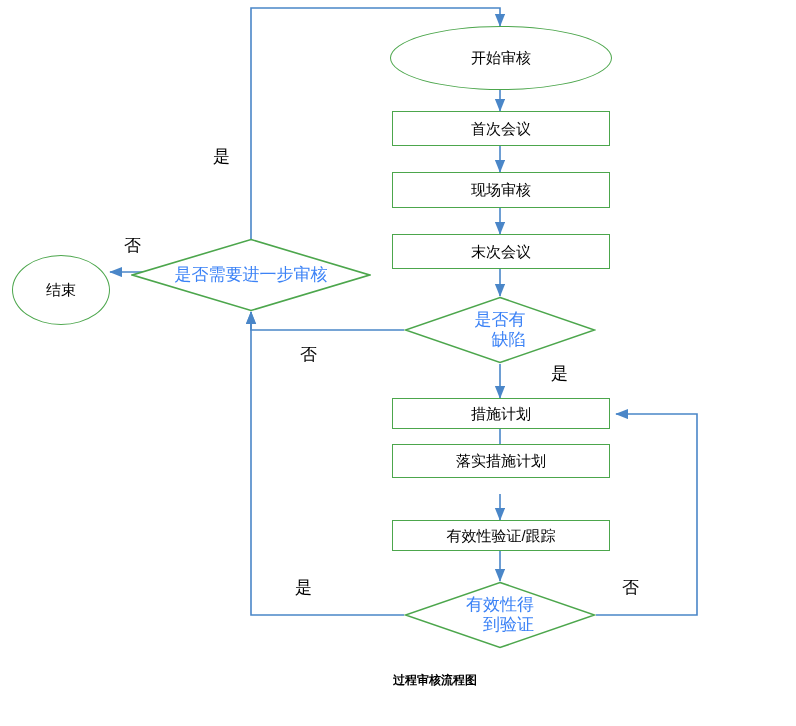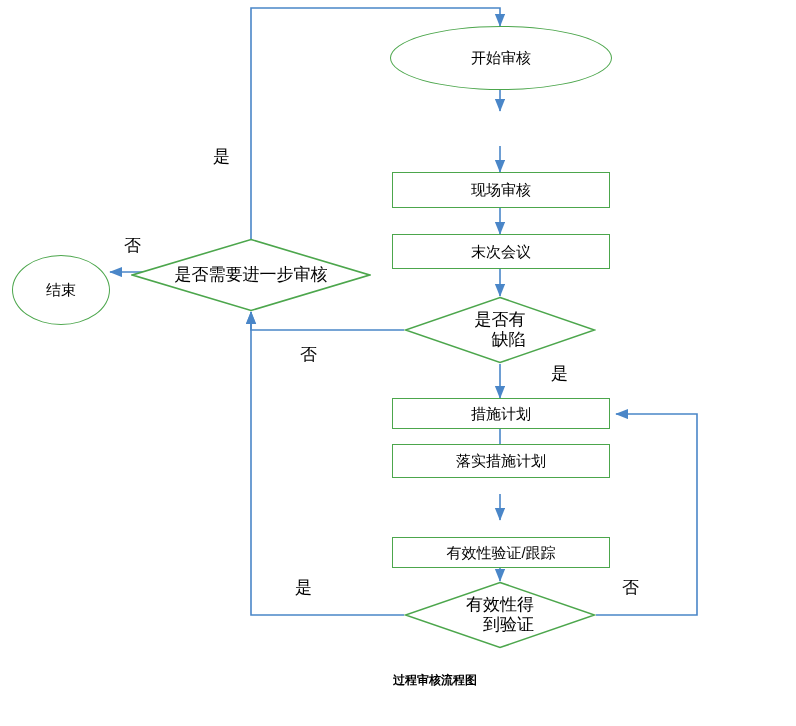--- a/index.html
+++ b/index.html
@@ -45,21 +45,21 @@
   }
   .diamond-wrap {
     position: absolute;
   }
   .diamond-label {
     position: absolute;
     display: flex;
     align-items: center;
     justify-content: center;
     text-align: center;
-    color: #000000;
+    color: #3b82f6;
     font-size: 17px;
     line-height: 1.15;
     width: 100%;
     height: 100%;
     left: 0;
     top: 0;
   }
   .edge-label {
     position: absolute;
     color: #000000;
@@ -113,20 +113,23 @@
       <path d="M251,272 L251,8 L500,8 L500,26"></path>
 
       <path d="M152,272 L110,272"></path>
     </g>
   </svg>
 
   <div class="node ellipse" style="left:390px; top:26px; width:222px; height:64px;">
     <span>开始审核</span>
   </div>
 
+  <div class="node rect" style="left:392px; top:111px; width:218px; height:35px;">
+    <span>首次会议</span>
+  </div>
 
   <div class="node rect" style="left:392px; top:234px; width:218px; height:35px;">
     <span>末次会议</span>
   </div>
 
   <div class="node rect" style="left:392px; top:172px; width:218px; height:36px;">
     <span>现场审核</span>
   </div>
 
   <div class="diamond-wrap" style="left:404px; top:296px; width:192px; height:68px;">
@@ -140,21 +143,21 @@
   </div>
 
   <div class="node rect" style="left:392px; top:398px; width:218px; height:31px;">
     <span>措施计划</span>
   </div>
 
   <div class="node rect" style="left:392px; top:444px; width:218px; height:34px;">
     <span>落实措施计划</span>
   </div>
 
-  <div class="node rect" style="left:392px; top:520px; width:218px; height:31px;margin-top:17px;">
+  <div class="node rect" style="left:392px; top:520px; width:218px; height:31px;">
     <span>有效性验证/跟踪</span>
   </div>
 
   <div class="diamond-wrap" style="left:404px; top:581px; width:192px; height:68px;">
     <svg width="192" height="68" viewBox="0 0 192 68">
       <polygon points="96,1.5 190.5,34 96,66.5 1.5,34" fill="#ffffff" stroke="#4ca64c" stroke-width="1.6"></polygon>
     </svg>
     <div class="diamond-label">
       <span style="white-space:pre-line;text-align:right;">有效性得
 到验证</span>

